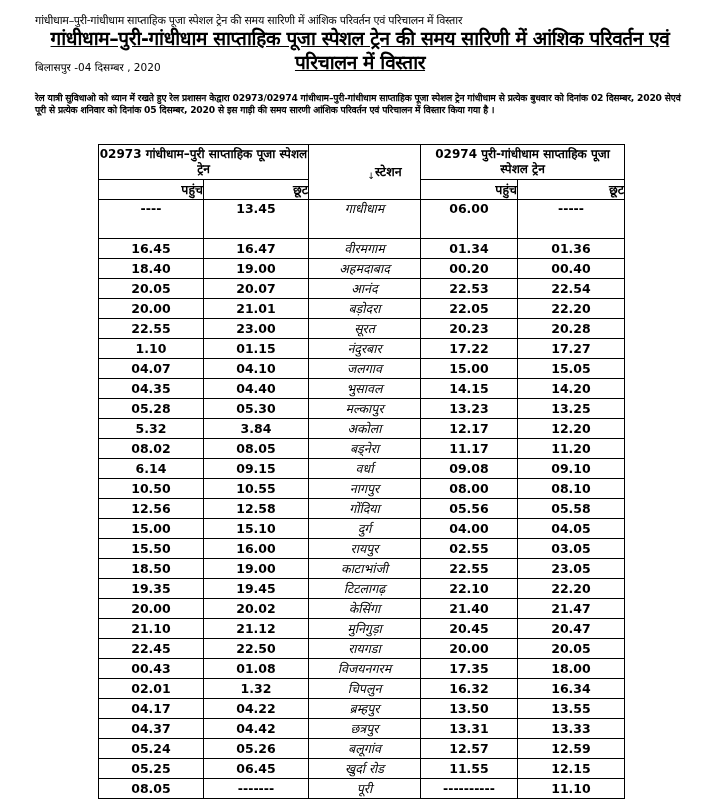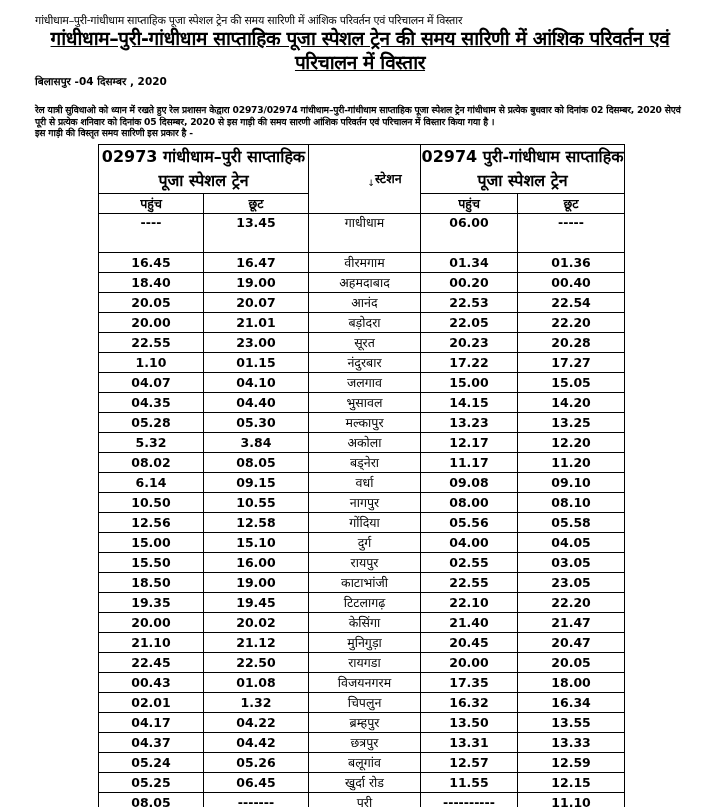--- a/index.html
+++ b/index.html
@@ -1,39 +1,38 @@
 <!DOCTYPE html>
 <html><head>
 <meta charset="utf-8">
 <style>
   html, body { margin: 0; padding: 0; background: #ffffff; }
   body { width: 720px; height: 807px; position: relative; overflow: hidden; color: #000; font-family: "DejaVu Sans", sans-serif; }
   .top-note { position: absolute; left: 35px; top: 12px; font-family: "DejaVu Serif", serif; font-size: 11px; white-space: nowrap; letter-spacing: -0.3px; }
   .title { position: absolute; left: 20px; width: 680px; top: 26px; text-align: center; font-size: 19px; font-weight: bold; line-height: 24px; text-decoration: underline; letter-spacing: -0.4px; }
-  .dateline { position: absolute; left: 35px; top: 74px; font-size: 10.5px; font-weight: bold; white-space: nowrap; }
-  .intro { position: absolute; left: 35px; top: 92px; width: 655px; font-size: 9.2px; font-weight: bold; line-height: 11.5px; letter-spacing: -0.2px; margin-top: 12px; }
+  .dateline { position: absolute; left: 35px; top: 60px; font-size: 10.5px; font-weight: normal; white-space: nowrap; }
+  .intro { position: absolute; left: 35px; top: 92px; width: 655px; font-size: 9.2px; font-weight: bold; line-height: 11.5px; letter-spacing: -0.2px; }
   table.schedule { position: absolute; left: 98px; top: 144px; width: 526px; border-collapse: collapse; table-layout: fixed; font-family: "DejaVu Sans", sans-serif; }
   table.schedule td, table.schedule th { border: 1.5px solid #000; text-align: center; padding: 0; font-weight: bold; font-size: 12.5px; }
-  table.schedule th.train-head { font-size: 16px; line-height: 24px; height: 34px; vertical-align: middle; margin-top: 8px; }
-  table.schedule th.sub { height: 19px; font-size: 12.5px; line-height: 18px; }
+  table.schedule th.train-head { font-size: 12px; line-height: 15px; height: 34px; vertical-align: middle; margin-top: 8px; }
+  table.schedule th.sub { height: 19px; font-size: 12.5px; line-height: 18px; text-align: right; }
   table.schedule th.station-head { font-size: 12.5px; padding-left: 40px; }
   table.schedule td { height: 19px; line-height: 18px; }
   table.schedule tr.first td { height: 38px; vertical-align: top; line-height: 18px; }
-  td.station { font-weight: normal !important; }
+  td.station { font-weight: normal !important; font-style: italic; }
   .arrow { font-size: 9px; font-weight: normal; vertical-align: -3px; }
 </style>
 </head>
 <body>
 
 <div class="top-note">गांधीधाम–पुरी-गांधीधाम साप्ताहिक पूजा स्पेशल ट्रेन की समय सारिणी में आंशिक परिवर्तन एवं परिचालन में विस्तार</div>
 <div class="title">गांधीधाम–पुरी-गांधीधाम साप्ताहिक पूजा स्पेशल ट्रेन की समय सारिणी में आंशिक परिवर्तन एवं परिचालन में विस्तार</div>
 <div class="dateline">बिलासपुर -04 दिसम्बर , 2020</div>
 <div class="intro">
   <div>रेल यात्री सुविधाओ को ध्यान में रखते हुए रेल प्रशासन केद्वारा 02973/02974 गांधीधाम–पुरी-गांधीधाम साप्ताहिक पूजा स्पेशल ट्रेन गांधीधाम से प्रत्येक बुधवार को दिनांक 02 दिसम्बर, 2020 सेएवं पूरी से प्रत्येक शनिवार को दिनांक 05 दिसम्बर, 2020 से इस गाड़ी की समय सारणी आंशिक परिवर्तन एवं परिचालन में विस्तार किया गया है ।</div>
-  <div>इस गाड़ी की विस्तृत समय सारिणी इस प्रकार है -</div>
 </div>
 
 <table class="schedule">
   <colgroup>
     <col style="width:105px">
       <col style="width:105px">
       <col style="width:112px">
       <col style="width:97px">
       <col style="width:107px">
   </colgroup>

